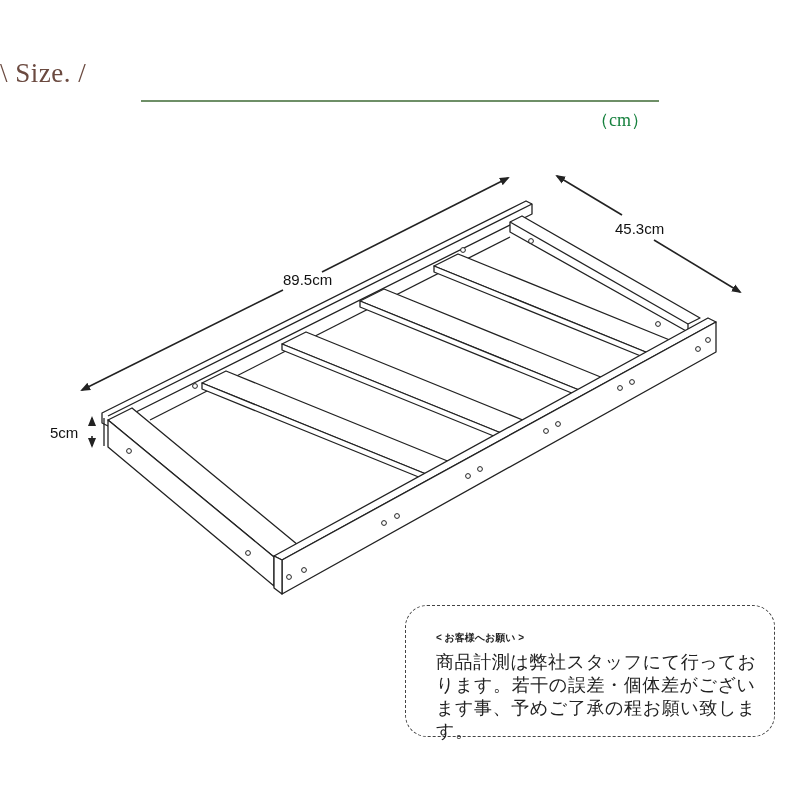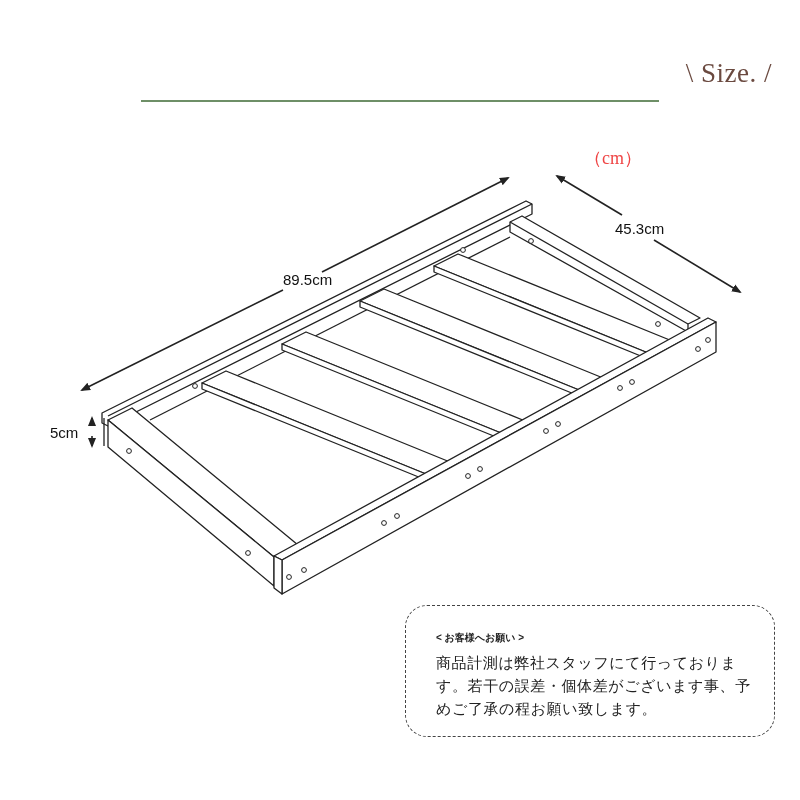--- a/index.html
+++ b/index.html
@@ -1,24 +1,24 @@
 <!DOCTYPE html>
 <html><head>
 <meta charset="utf-8">
 <style>
   html, body { margin:0; padding:0; background:#ffffff; }
   body { width:800px; height:800px; position:relative; overflow:hidden; font-family:"Liberation Sans", sans-serif; }
-  .title { position:absolute; left:0; width:772px; top:58px; text-align:right; font-family:"Liberation Serif", "DejaVu Serif", serif; font-size:27px; color:#6b4a40; letter-spacing:0.5px; }
+  .title { position:absolute; left:0; width:772px; top:58px; text-align:left; font-family:"Liberation Serif", "DejaVu Serif", serif; font-size:27px; color:#6b4a40; letter-spacing:0.5px; }
   .title-rule { position:absolute; left:141px; top:100px; width:518px; height:2px; background:#6e8f67; }
-  .unit { position:absolute; right:158px; top:108px; font-family:"Liberation Serif", "DejaVu Serif", serif; font-size:18px; color:#ef4444;margin-top:38px; }
+  .unit { position:absolute; right:151px; top:108px; font-family:"Liberation Serif", "DejaVu Serif", serif; font-size:18px; color:#15803d; }
   svg.drawing { position:absolute; left:0; top:0; }
   .dim-label { font-family:"Liberation Sans", sans-serif; font-size:15px; fill:#111; }
   .notice { position:absolute; left:405px; top:605px; width:370px; height:132px; border:1.5px dashed #444; border-radius:22px; box-sizing:border-box; }
   .notice-title { position:absolute; left:30px; top:25px; font-size:10px; font-weight:bold; color:#222; }
-  .notice-body { position:absolute; left:30px; top:45px; width:330px; font-size:15px; line-height:23px; color:#222; letter-spacing:0.6px; }
+  .notice-body { position:absolute; left:30px; top:45px; width:330px; font-size:18px; line-height:23px; color:#222; letter-spacing:0.6px; }
 </style>
 </head>
 <body>
 
 <div class="title">\ Size. /</div>
 <div class="title-rule"></div>
 <div class="unit">（cm）</div>
 
 <svg class="drawing" width="800" height="800" viewBox="0 0 800 800">
   <defs>

